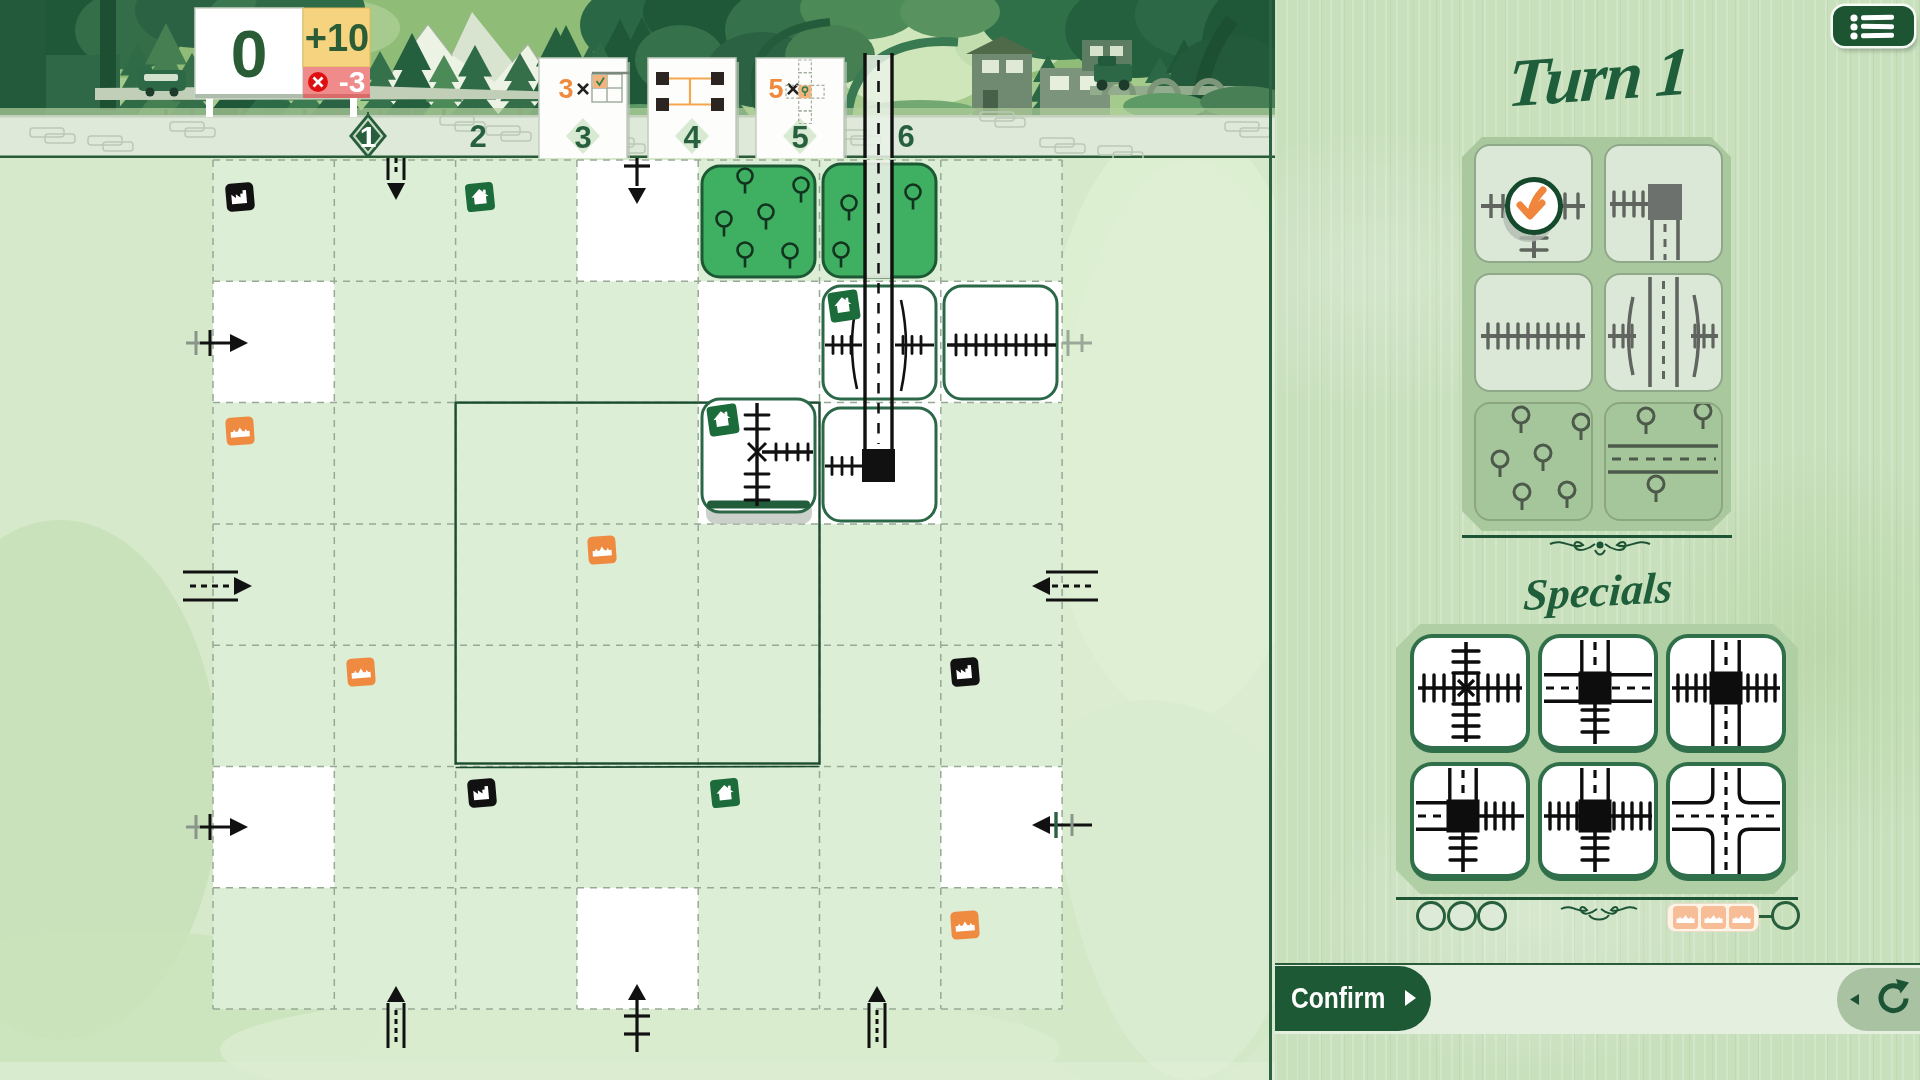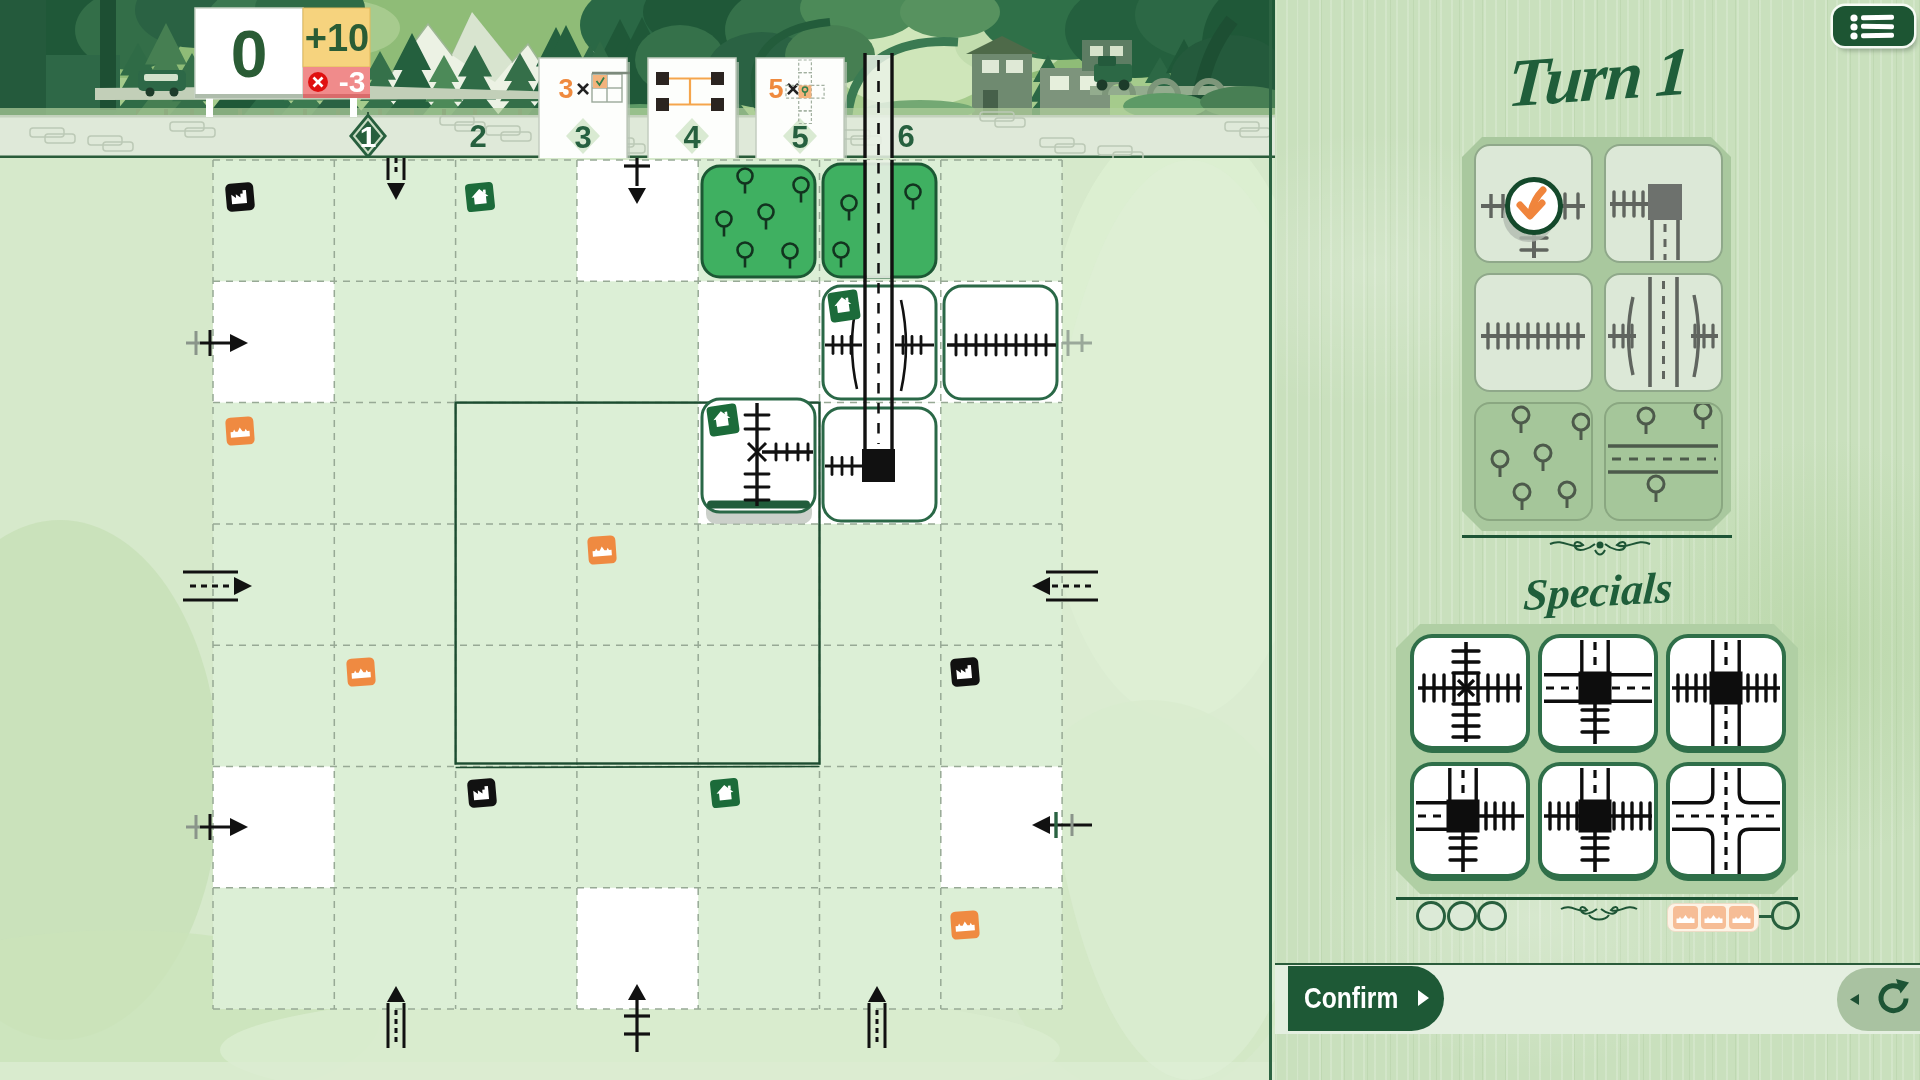--- a/index.html
+++ b/index.html
@@ -26,21 +26,21 @@
 #draftPanel{position:absolute;left:187px;top:137px;width:269px;height:394px;background:#a9c89e;
 clip-path:polygon(20px 0,249px 0,269px 20px,269px 374px,249px 394px,20px 394px,0 374px,0 20px);}
 #specPanel{position:absolute;left:121px;top:624px;width:402px;height:270px;background:#b0cfa4;
 clip-path:polygon(24px 0,378px 0,402px 24px,402px 246px,378px 270px,24px 270px,0 246px,0 24px);}
 .dtile{position:absolute;width:119px;height:119px;border-radius:16px;background:#dce8d7;border:2.5px solid #8fa88a;box-sizing:border-box;}
 .dtileG{background:#a5c69a;border-color:#8aa781;}
 .stile{position:absolute;width:120px;height:119px;border-radius:22px;background:#ffffff;border:4px solid #2f6f49;border-bottom-width:7px;box-sizing:border-box;}
 .hr1{position:absolute;background:#1d5435;height:2.5px;}
 #bar{position:absolute;left:0px;top:963px;width:645px;height:69px;background:#e4efe0;border-top:2.5px solid #2a5c3a;box-sizing:content-box;}
 #confirm{position:absolute;left:0px;top:966px;width:156px;height:65px;background:#1e5936;border-radius:0 33px 33px 0;
-color:#ffffff;font-weight:bold;font-size:30px;line-height:63px;padding-left:16px;box-sizing:border-box;margin-left:13px;}
+color:#ffffff;font-weight:bold;font-size:30px;line-height:63px;padding-left:16px;box-sizing:border-box;}
 #confirm .txt{display:inline-block;transform:scaleX(.82);transform-origin:left center;letter-spacing:0px;}
 #confirm .arr{position:absolute;left:130px;top:24px;width:0;height:0;border-left:11px solid #fff;border-top:8px solid transparent;border-bottom:8px solid transparent;}
 #rpill{position:absolute;left:562px;top:968px;width:90px;height:63px;background:#a9c2a1;border-radius:31px 0 0 31px;}
 #stampRow{position:absolute;left:392px;top:903px;width:92px;height:29px;background:#fdf3e6;border:1.5px solid #eedcc6;border-radius:8px;box-sizing:border-box;display:flex;gap:3px;align-items:center;justify-content:center;}
 .stampSq{width:25px;height:23px;background:#f6bd96;border-radius:4px;position:relative;}
 #connLine{position:absolute;left:484px;top:915px;width:13px;height:3px;background:#275f3d;}
 #connCirc{position:absolute;left:496px;top:901px;width:23px;height:23px;border:3.5px solid #275f3d;border-radius:50%;}
 
 </style></head><body>
 <div id="stage">

